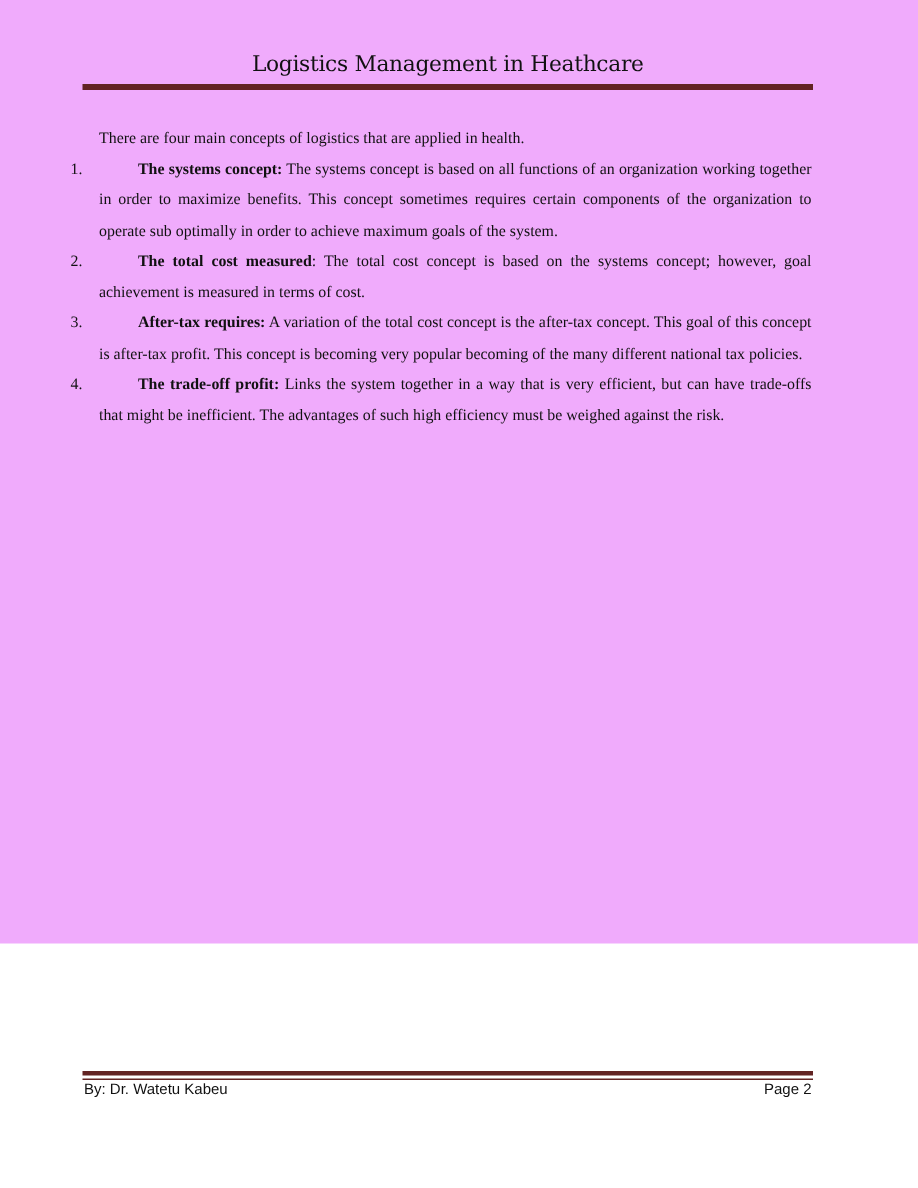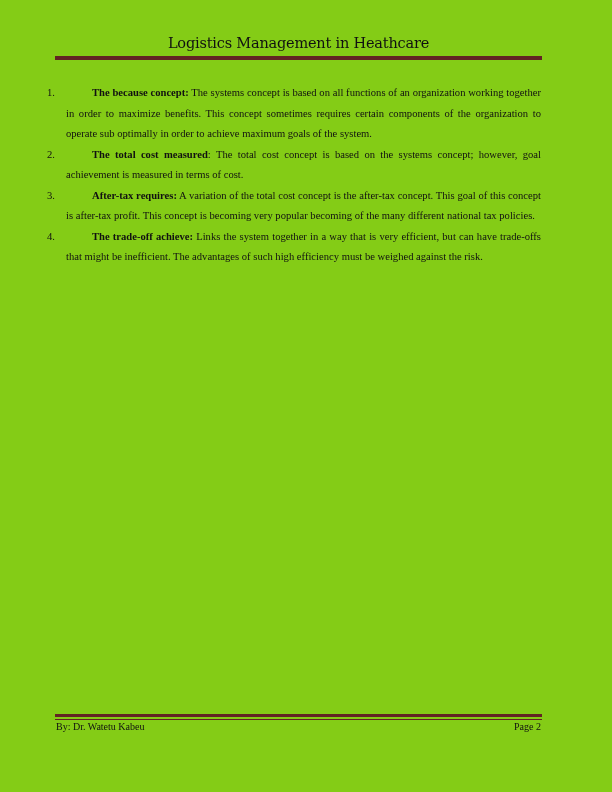--- a/index.html
+++ b/index.html
@@ -1,17 +1,17 @@
 <!DOCTYPE html>
 <html><head>
   <meta charset="utf-8">
   <style>
     html, body { margin: 0; padding: 0; background: #ffffff; }
     body { width: 612px; height: 792px; position: relative; overflow: hidden; }
-    .page { position: absolute; left: 0; top: 0; width: 612px; height: 792px; background: #84cc16; }
+    .page { position: absolute; left: 0; top: 0; width: 612px; height: 629px; background: #f0abfc; }
     .header-title {
       position: absolute; left: 55px; width: 487px; top: 35px;
       text-align: center;
       font-family: "DejaVu Serif", serif;
       font-size: 14.5px; color: #111; letter-spacing: -0.2px;
     }
     .header-rule {
       position: absolute; left: 55px; width: 487px; top: 56px; height: 4px;
       background: #622423;
     }
@@ -28,49 +28,50 @@
     .footer-rule-thick {
       position: absolute; left: 55px; width: 487px; top: 714px; height: 3px;
       background: #622423;
     }
     .footer-rule-thin {
       position: absolute; left: 55px; width: 487px; top: 718.5px; height: 1px;
       background: #622423;
     }
     .footer-left, .footer-right {
       position: absolute; top: 721px;
-      font-family: Liberation Serif, serif;
+      font-family: Liberation Sans, sans-serif;
       font-size: 10px; color: #111;
     }
     .footer-left { left: 56px; }
     .footer-right { right: 71px; }
   </style>
 </head>
 <body>
 
 <div class="page">
   <div class="header-title">Logistics Management in Heathcare</div>
   <div class="header-rule"></div>
 
   <div class="body-text">
+    <div class="intro">There are four main concepts of logistics that are applied in health.</div>
 
     <div class="item">
-      <span class="num">1.</span><span class="lead"></span><b>The because concept:</b><span> The systems concept is based on all functions of an organization working together in order to maximize benefits. This concept sometimes requires certain components of the organization to operate sub optimally in order to achieve maximum goals of the system.</span>
+      <span class="num">1.</span><span class="lead"></span><b>The systems concept:</b><span> The systems concept is based on all functions of an organization working together in order to maximize benefits. This concept sometimes requires certain components of the organization to operate sub optimally in order to achieve maximum goals of the system.</span>
     </div>
 
     <div class="item">
       <span class="num">2.</span><span class="lead"></span><b>The total cost measured</b><span>: The total cost concept is based on the systems concept; however, goal achievement is measured in terms of cost.</span>
     </div>
 
     <div class="item">
       <span class="num">3.</span><span class="lead"></span><b>After-tax requires:</b><span> A variation of the total cost concept is the after-tax concept. This goal of this concept is after-tax profit. This concept is becoming very popular becoming of the many different national tax policies.</span>
     </div>
 
     <div class="item">
-      <span class="num">4.</span><span class="lead"></span><b>The trade-off achieve:</b><span> Links the system together in a way that is very efficient, but can have trade-offs that might be inefficient. The advantages of such high efficiency must be weighed against the risk.</span>
+      <span class="num">4.</span><span class="lead"></span><b>The trade-off profit:</b><span> Links the system together in a way that is very efficient, but can have trade-offs that might be inefficient. The advantages of such high efficiency must be weighed against the risk.</span>
     </div>
   </div>
 
   <div class="footer-rule-thick"></div>
   <div class="footer-rule-thin"></div>
   <div class="footer-left">By: Dr. Watetu Kabeu</div>
   <div class="footer-right">Page 2</div>
 </div>
 
 </body></html>

